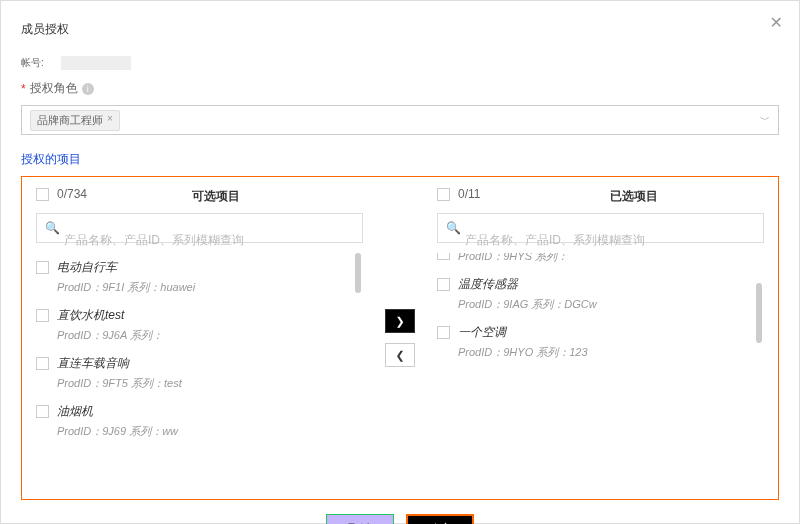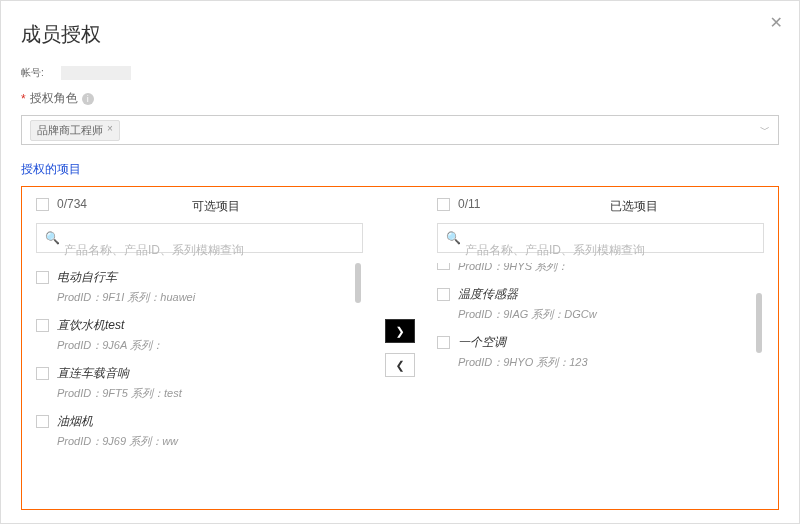--- a/index.html
+++ b/index.html
@@ -1,37 +1,37 @@
 <!DOCTYPE html>
 <html><head>
 <meta charset="utf-8">
 <style>
 * { box-sizing: border-box; margin: 0; padding: 0; }
 body { font-family: "Microsoft YaHei", Arial, sans-serif; font-size: 12px; color: #333; background: #fff; }
 .modal { width: 800px; height: 524px; border: 1px solid #ddd; position: relative; padding: 20px 20px 0 20px; }
 .close-x { position: absolute; top: 12px; right: 16px; font-size: 16px; color: #999; cursor: pointer; }
-.title { font-size: 20px; color: #333; margin-bottom: 18px; }
+.title { font-size: 12px; color: #333; margin-bottom: 18px; }
 .field-row { display: flex; align-items: center; margin-bottom: 10px; font-size: 10px; }
 .field-label { color: #666; width: 40px; }
 .field-value { background: #eee; height: 14px; width: 70px; }
 .field-value.wide { width: 130px; }
 .role-label-row { margin-top: 6px; margin-bottom: 8px; color: #666; font-size: 12px; display: flex; align-items: center; gap: 4px; }
 .asterisk { color: #d93026; }
 .info-icon { display: inline-block; width: 12px; height: 12px; border-radius: 50%; background: #ccc; color: #fff; font-size: 9px; text-align: center; line-height: 12px; }
 .role-select { border: 1px solid #ccc; height: 30px; display: flex; align-items: center; padding: 0 8px; justify-content: space-between; margin-bottom: 16px; }
 .role-tag { background: #f0f0f0; border: 1px solid #ddd; border-radius: 2px; padding: 2px 6px; font-size: 11px; color: #666; display: inline-flex; align-items: flex-start; gap: 4px; }
 .tag-x { color: #999; cursor: pointer; font-size: 10px; }
 .chevron { color: #999; font-size: 10px; }
 .section-label { color: #1d4ed8; font-size: 12px; margin-bottom: 8px; }
 .transfer { border: 1px solid #f60; height: 324px; display: flex; position: relative; }
 .panel { flex: 1; padding: 10px 14px 10px 14px; display: flex; flex-direction: column; overflow: hidden; }
 .panel-header { display: flex; align-items: center; margin-bottom: 12px; }
 .chk { width: 13px; height: 13px; border: 1px solid #ccc; background: #fff; margin-right: 8px; flex-shrink: 0; }
 .count { color: #666; font-size: 12px; margin-right: auto; }
-.panel-title { color: #333; font-size: 12px; position: absolute; }
+.panel-title { color: #333; font-size: 12px; position: absolute; font-weight: bold; }
 .panel-title.left { left: 170px; top: 11px; }
 .panel-title.right { right: 120px; top: 11px; }
 .search { border: 1px solid #ddd; height: 30px; display: flex; align-items: center; padding: 0 8px; margin-bottom: 10px; }
 .search-icon { color: #bbb; margin-right: 4px; font-size: 12px; }
 .search input { border: none; outline: none; font-size: 12px; color: #333; flex: 1; background: transparent; margin-top: 24px; }
 .search input::placeholder { color: #bbb; }
 .list { flex: 1; overflow: hidden; position: relative; font-style: italic; }
 .list-inner { position: absolute; top: 0; left: 0; right: 0; }
 .item { display: flex; align-items: flex-start; padding: 6px 0; }
 .item .chk { margin-top: 2px; }

